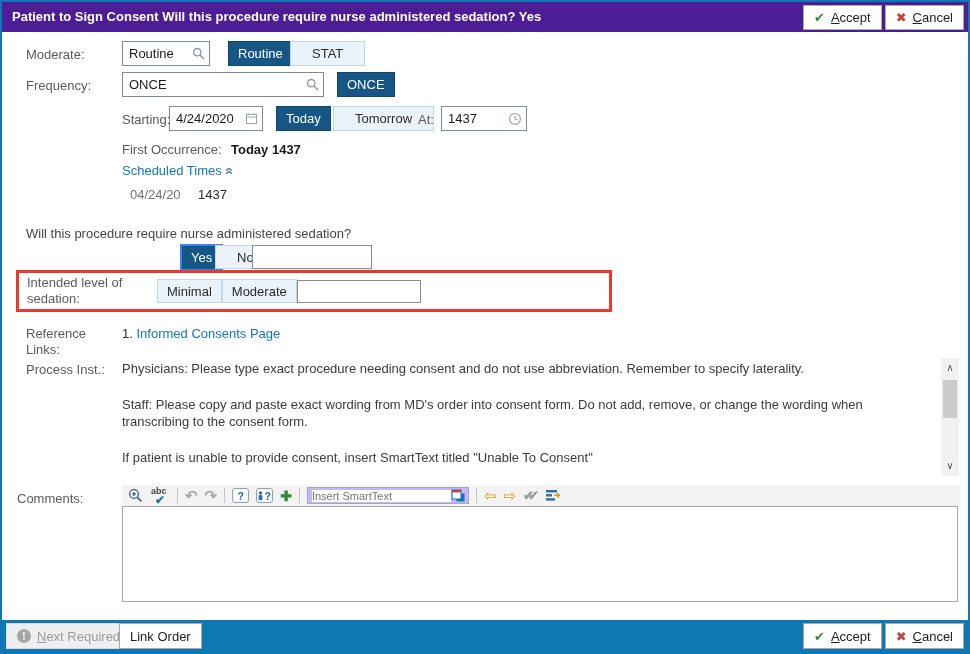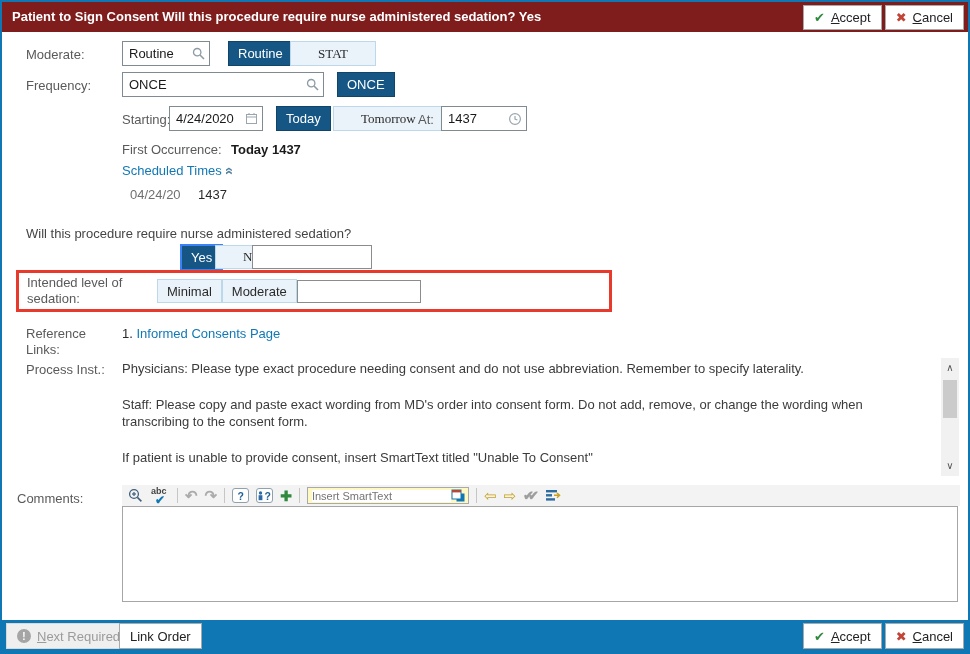--- a/index.html
+++ b/index.html
@@ -5,21 +5,21 @@
   * { box-sizing: border-box; margin: 0; padding: 0; }
   html,body { background:#cfcfcf; }
   body { font-family: "Liberation Sans", sans-serif; }
   .dialog {
     position: relative; width: 970px; height: 654px;
     background: #ffffff; border: 2px solid #1077B5; overflow: hidden;
     font-size: 13px; color:#1a1a1a;
   }
   .abs { position: absolute; }
   
-  .topbar { position:absolute; top:0; left:0; right:0; height:30px; background:#7f1d1d; }
+  .topbar { position:absolute; top:0; left:0; right:0; height:30px; background:#4c1d95; }
   .bottombar { position:absolute; left:0; right:0; bottom:0; height:32px; background:#1077B5; }
   .bar-title { position:absolute; left:10px; top:0; line-height:30px; color:#fff; font-weight:bold; font-size:13px; white-space:nowrap; }
   .bar-actions { position:absolute; right:4px; top:3px; display:flex; gap:3px; }
   .btn-white {
     height:25px; background:#fff; border:1px solid #A9A9A9;
     display:inline-flex; align-items:center; gap:6px; padding:0 10px;
     font-family:"Liberation Sans",sans-serif; font-size:13px; color:#222; cursor:pointer; white-space:nowrap;
   }
   .chk { color:#2F8A3D; font-size:13px; }
   .xx  { color:#C14437; font-size:13px; }
@@ -44,22 +44,22 @@
     font-family:"Liberation Sans",sans-serif; font-size:13px; color:#1a1a1a; padding:0 5px; outline:none;
   }
   
   .btn-sel {
     position:absolute; height:25px; display:inline-flex; align-items:center;
     background:#155685; color:#fff; border:1px solid #0F4568; padding:0 9px;
     font-family:"Liberation Sans",sans-serif; font-size:13px; cursor:pointer; white-space:nowrap;
   }
   .btn-lite {
     position:absolute; height:25px; display:inline-flex; align-items:center;
-    background:#EAF3FA; color:#2b2b2b; border:1px solid #BCD8EA; padding:0 27px;
-    font-family:Liberation Serif, serif; font-size:13px; cursor:pointer; white-space:nowrap;
+    background:#EAF3FA; color:#2b2b2b; border:1px solid #BCD8EA; padding:0 21px;
+    font-family:Liberation Sans, sans-serif; font-size:13px; cursor:pointer; white-space:nowrap;
   }
   .btn-yes { border:2px solid #3b82f6; height:27px; }
   
   .redbox {
     position:absolute; left:14px; top:268px; width:596px; height:42px;
     border:3px solid #E8392D; display:flex; align-items:center; padding-left:8px; 
   }
   .redbox .btn-l2 {
     position:static; height:24px; display:inline-flex; align-items:center;
     background:#EAF3FA; color:#2b2b2b; border:1px solid #BCD8EA; padding:0 9px;
@@ -85,21 +85,21 @@
   .abcwrap { position:relative; width:20px; height:17px; }
   .abc-t { position:absolute; top:-1px; left:1px; font-size:9px; font-weight:bold; color:#444; }
   .abc-c { position:absolute; bottom:-3px; left:5px; color:#1077B5; font-size:12px; font-weight:bold; }
   .qbox {
     width:17px; height:15px; border:1px solid #90A0AC; border-radius:3px; background:#fff;
     color:#1F5F93; font-size:10.5px; font-weight:bold;
     display:inline-flex; align-items:center; justify-content:center; gap:1px;
   }
   .tplus { color:#2F8A3D; font-size:14px; font-weight:bold; line-height:1; }
   .stfield {
-    width:162px; height:17px; background:#fef9c3; border:1px solid #A9A9A9;
+    width:162px; height:17px; background:#c4b5fd; border:1px solid #A9A9A9;
     display:flex; align-items:center; padding:0 2px 0 4px;
   }
   .stfield input { border:none; outline:none; flex:1; min-width:0; font-size:11px; color:#9a9a9a; font-family:"Liberation Sans",sans-serif; }
   .ctext {
     position:absolute; left:120px; top:504px; width:836px; height:96px;
     border:1px solid #A6A6A6; resize:none; outline:none; font-family:"Liberation Sans",sans-serif; font-size:13px;
   }
   
   .btn-disabled {
     height:26px; background:#EFEFEF; border:1px solid #D8D8D8;

